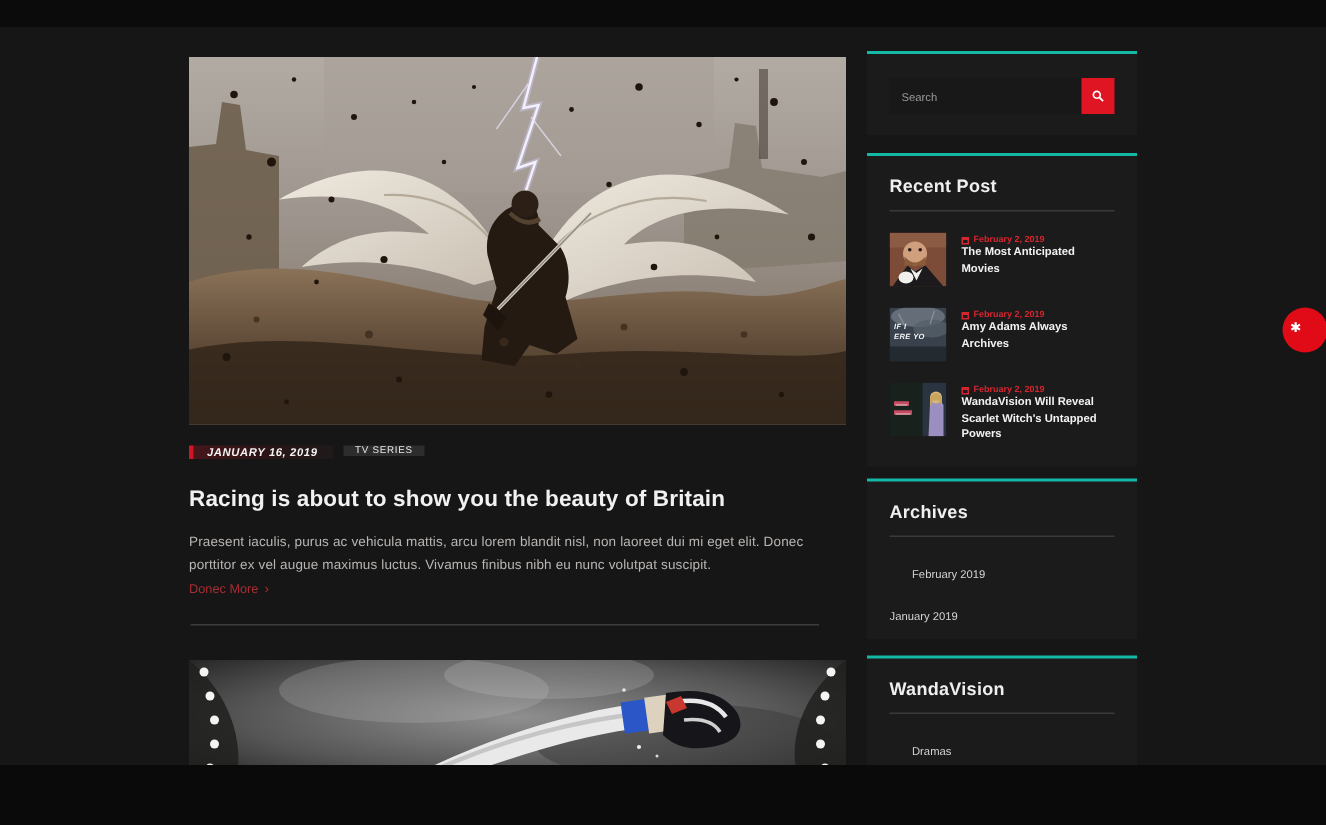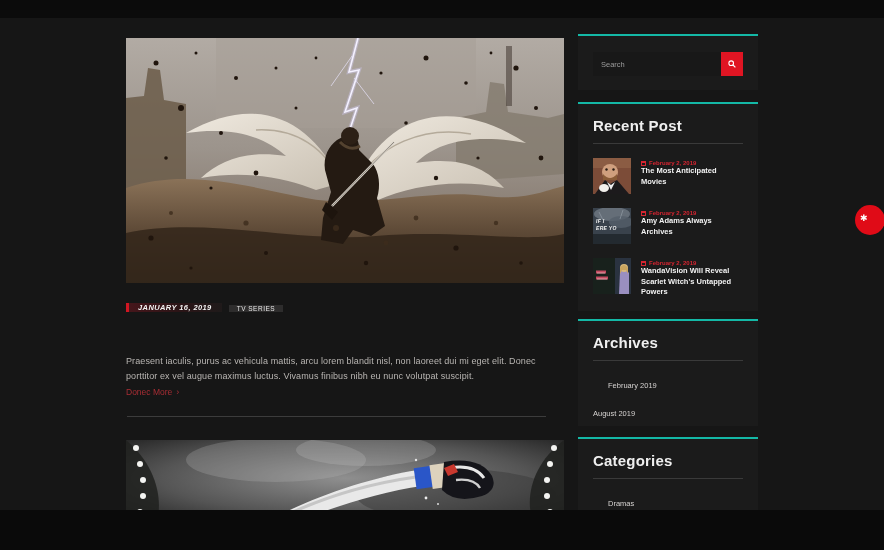--- a/index.html
+++ b/index.html
@@ -7,21 +7,21 @@
   body { font-family:"Liberation Sans", sans-serif; }
   .stage { position:relative; width:884px; height:550px; overflow:hidden; background:#0b0b0b; margin:0 auto; }
   .band  { position:absolute; left:0; top:18px; width:884px; height:492px; background:#161616; }
   .bottom-bar { position:absolute; left:0; top:510px; width:884px; height:40px; background:#0a0a0a; z-index:30; }
 
   
   .hero1 { position:absolute; left:126px; top:38px; width:438px; height:245px; overflow:hidden; background:#6e5f4e; }
   .hero2 { position:absolute; left:126px; top:440px; width:438px; height:85px; overflow:hidden; background:#2b2b2b; }
   .hero1 svg, .hero2 svg { display:block; }
 
-  .meta-row { position:absolute; left:126px; top:297px; display:flex; align-items:flex-end; gap:7px; height:15px; }
+  .meta-row { position:absolute; left:126px; top:297px; display:flex; align-items:flex-start; gap:7px; height:15px; }
   .date-badge { display:flex; align-items:center; padding:0 10px 0 9px; border-left:3px solid #d01622;
                 background:linear-gradient(90deg,#46161b 0%, #2a1416 55%, #1f1a1a 100%);
                 color:#f3f3f3; font-size:7.5px; font-weight:bold; font-style:italic; letter-spacing:.4px; }
   .cat-badge  { display:flex; align-items:center; padding:0 8px; background:#2e2d2d; color:#e6e6e6;
                 font-size:6.5px; letter-spacing:.5px; }
   .post-title { position:absolute; left:126px; top:324px; width:438px; color:#f1f1f1; font-size:15px;
                 font-weight:bold; letter-spacing:.1px; }
   .post-excerpt { position:absolute; left:126px; top:354px; width:436px; color:#b8b5b2; font-size:9px;
                   line-height:15px; letter-spacing:.1px; }
   .read-more { position:absolute; left:126px; top:387px; color:#a82d34; font-size:8.5px; text-decoration:none; }
@@ -36,21 +36,21 @@
   .w-archives { top:319px; height:107px; }
   .w-categories { top:437px; height:73px; }
 
   .search-form { display:flex; margin-top:3px; }
   .search-input { flex:1; height:24px; background:#181818; border:none; outline:none; color:#cfcfcf;
                   font-size:7.5px; padding:0 8px; font-family:"Liberation Sans", sans-serif; }
   .search-input::placeholder { color:#9b9b9b; }
   .search-btn { width:22px; height:24px; background:#e01523; border:none; display:flex; align-items:center;
                 justify-content:center; cursor:pointer; }
 
-  .widget h3 { color:#efefef; font-size:15px; font-weight:bold; letter-spacing:.2px; }
+  .widget h3 { color:#efefef; font-size:12px; font-weight:bold; letter-spacing:.2px; }
   .head-rule { border-top:1px solid #3a3a3a; margin:9px 0 0 0; }
 
   .rp-item { display:flex; gap:10px; margin-top:14px; }
   .rp-thumb { width:38px; height:36px; flex:0 0 auto; overflow:hidden; position:relative; }
   .rp-thumb svg { display:block; }
   .rp-body { padding-top:2px; }
   .rp-date { display:flex; align-items:center; gap:3px; color:#d62531; font-size:6px; font-weight:bold; }
   .cal-icon { display:inline-block; width:5px; height:5px; border:1px solid #d62531; border-top:2px solid #d62531; }
   .rp-title { color:#f2f2f2; font-size:7.5px; font-weight:bold; line-height:10.5px; width:100px; }
 
@@ -152,20 +152,21 @@
           <circle cx="260" cy="205" r="2.4"></circle>
       </g>
     </svg>
   </div>
 
   <div class="meta-row">
     <span class="date-badge">JANUARY 16, 2019</span>
     <span class="cat-badge">TV SERIES</span>
   </div>
 
+  <h2 class="post-title">Racing is about to show you the beauty of Britain</h2>
   <p class="post-excerpt">Praesent iaculis, purus ac vehicula mattis, arcu lorem blandit nisl, non laoreet dui mi eget elit. Donec porttitor ex vel augue maximus luctus. Vivamus finibus nibh eu nunc volutpat suscipit.</p>
   <a class="read-more" href="#"><span>Donec More</span><span class="chev">›</span></a>
   <div class="post-divider"></div>
 
   <div class="hero2">
     <svg width="438" height="85" viewBox="0 0 438 85" xmlns="http://www.w3.org/2000/svg">
       <defs>
         <radialGradient id="smoke" cx="50%" cy="45%" r="70%">
           <stop offset="0" stop-color="#8f8f8f"></stop>
             <stop offset=".6" stop-color="#555555"></stop>
@@ -288,25 +289,25 @@
           </div>
         <div class="rp-title">WandaVision Will Reveal Scarlet Witch's Untapped Powers</div>
       </div>
     </div>
   </div>
 
   <div class="widget w-archives">
     <h3>Archives</h3>
     <div class="head-rule"></div>
     <a class="side-link" href="#">February 2019</a>
-    <a class="side-link" href="#">August 2019</a>
+    <a class="side-link" href="#">January 2019</a>
   </div>
 
   <div class="widget w-categories">
-    <h3>Categories</h3>
+    <h3>WandaVision</h3>
     <div class="head-rule"></div>
     <a class="side-link" href="#">Dramas</a>
   </div>
 
   <div class="fab">
     <span class="gear">✱</span>
   </div>
 
   <div class="bottom-bar"></div>
 </div>

